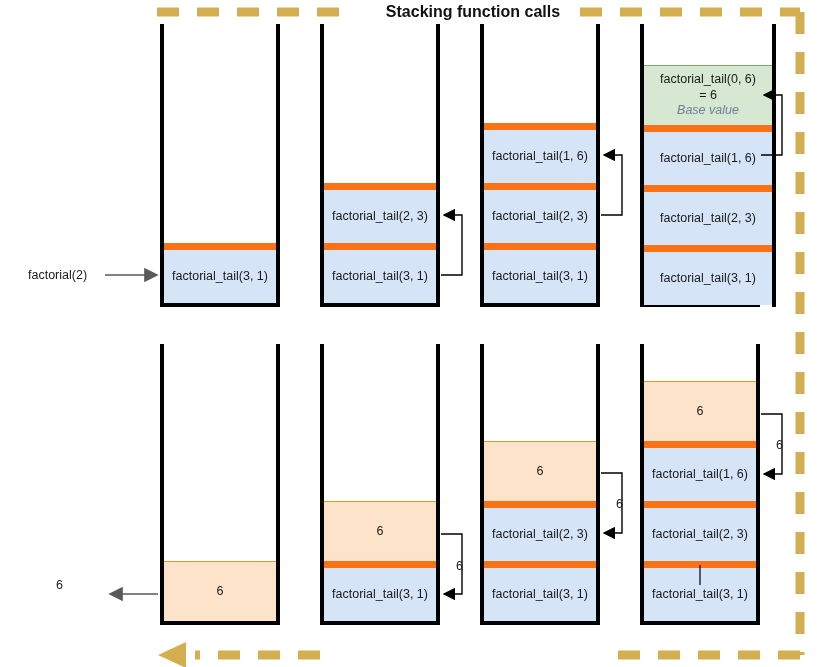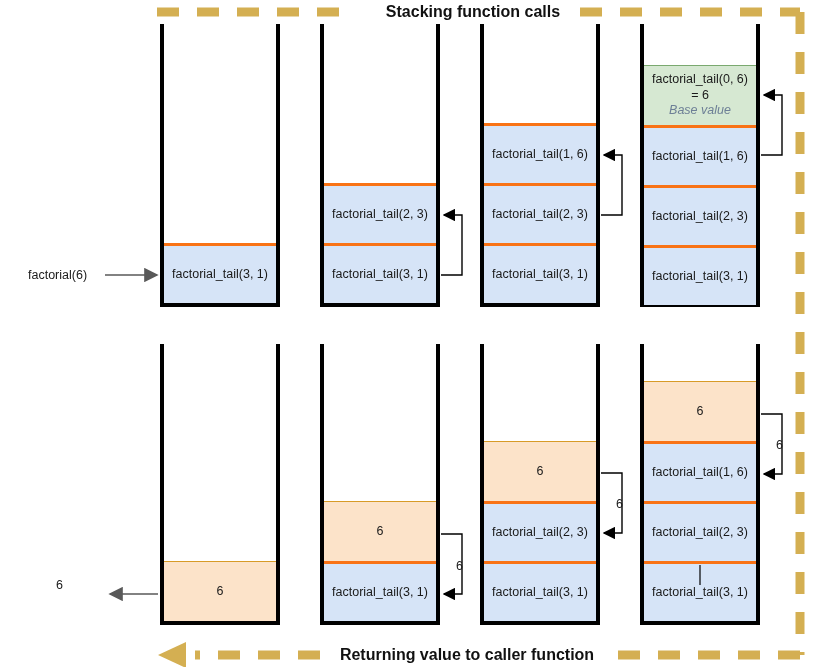--- a/index.html
+++ b/index.html
@@ -20,21 +20,21 @@
   .wall.left{left:0;}
   .wall.right{right:0;}
   .floor{position:absolute;left:0;height:4px;background:#000;}
 
   .frame{
     position:absolute;left:4px;right:4px;height:60px;
     display:flex;align-items:center;justify-content:center;
     font-size:12.5px;color:#1a1a1a;box-sizing:border-box;
     text-align:center;line-height:1.25;
   }
-  .frame.call{background:#d6e4f7;border-top:3px solid #f97316;}
+  .frame.call{background:#d6e4f7;border-top:7px solid #f97316;}
   .frame.ret{background:#fce3c9;border-top:1px solid #d79b27;}
   .frame.base{background:#d6e8d2;border-top:1px solid #7aa96f;height:60px;flex-direction:column;}
   .base .bc-line1{font-size:12.5px;}
   .base .bc-line2{font-size:12.5px;}
   .base .bc-line3{font-size:12.5px;font-style:italic;color:#6d7f96;}
 
   .plain-label{position:absolute;font-size:12.5px;color:#1a1a1a;white-space:nowrap;}
   .conn-label{position:absolute;font-size:12.5px;color:#1a1a1a;}
 
   .connectors{position:absolute;left:0;top:0;width:817px;height:667px;pointer-events:none;}
@@ -53,21 +53,20 @@
     <line x1="800" y1="12" x2="800" y2="655" stroke="#d4af52" stroke-width="9" stroke-dasharray="22 18" stroke-linecap="butt"></line>
 
     <line x1="800" y1="655" x2="614" y2="655" stroke="#d4af52" stroke-width="9" stroke-dasharray="22 18" stroke-linecap="butt"></line>
 
     <line x1="320" y1="655" x2="195" y2="655" stroke="#d4af52" stroke-width="9" stroke-dasharray="22 18" stroke-linecap="butt"></line>
 
     <polygon points="158,655 186,642 186,668" fill="#d4af52"></polygon>
   </svg>
 
   <div class="hdr-text" style="left:359px;top:3px;width:228px;">Stacking function calls</div>
-  <div class="hdr-text" style="left:320px;top:646px;width:294px;">Returning value to caller function</div>
 
   <div class="stack" style="left:160px;top:24px;width:120px;height:283px;">
     <div class="wall left" style="top:0;height:283px;"></div>
     <div class="wall right" style="top:0;height:283px;"></div>
     <div class="floor" style="bottom:0;width:120px;"></div>
     <div class="frame call" style="top:219px;">
       <span>factorial_tail(3, 1)</span>
     </div>
   </div>
 
@@ -91,21 +90,21 @@
       <span>factorial_tail(1, 6)</span>
     </div>
     <div class="frame call" style="top:159px;">
       <span>factorial_tail(2, 3)</span>
     </div>
     <div class="frame call" style="top:219px;">
       <span>factorial_tail(3, 1)</span>
     </div>
   </div>
 
-  <div class="stack" style="left:640px;top:24px;width:120px;height:283px;text-decoration:underline;">
+  <div class="stack" style="left:640px;top:24px;width:136px;height:283px;text-decoration:underline;">
     <div class="wall left" style="top:0;height:283px;"></div>
     <div class="wall right" style="top:0;height:283px;"></div>
     <div class="floor" style="bottom:0;width:120px;"></div>
     <div class="frame base" style="top:41px;justify-content:center;">
       <span class="bc-line1">factorial_tail(0, 6)</span>
       <span class="bc-line2">= 6</span>
       <span class="bc-line3">Base value</span>
     </div>
     <div class="frame call" style="top:101px;">
       <span>factorial_tail(1, 6)</span>
@@ -194,20 +193,20 @@
 
     <path d="M601,473 L622,473 L622,533 L604,533" fill="none" stroke="#000" stroke-width="1.4" marker-end="url(#ah-black)"></path>
 
     <path d="M441,534 L462,534 L462,594 L444,594" fill="none" stroke="#000" stroke-width="1.4" marker-end="url(#ah-black)"></path>
 
     <line x1="158" y1="594" x2="110" y2="594" stroke="#595959" stroke-width="1.6" marker-end="url(#ah-gray)"></line>
 
     <line x1="700" y1="565" x2="700" y2="585" stroke="#000" stroke-width="1.2"></line>
   </svg>
 
-  <div class="plain-label" style="left:28px;top:268px;">factorial(6)</div>
+  <div class="plain-label" style="left:28px;top:268px;">factorial(2)</div>
   <div class="plain-label" style="left:56px;top:578px;">6</div>
 
   <div class="conn-label" style="left:776px;top:438px;">6</div>
   <div class="conn-label" style="left:616px;top:497px;">6</div>
   <div class="conn-label" style="left:456px;top:559px;">6</div>
 
 </div>
 
 </body></html>

